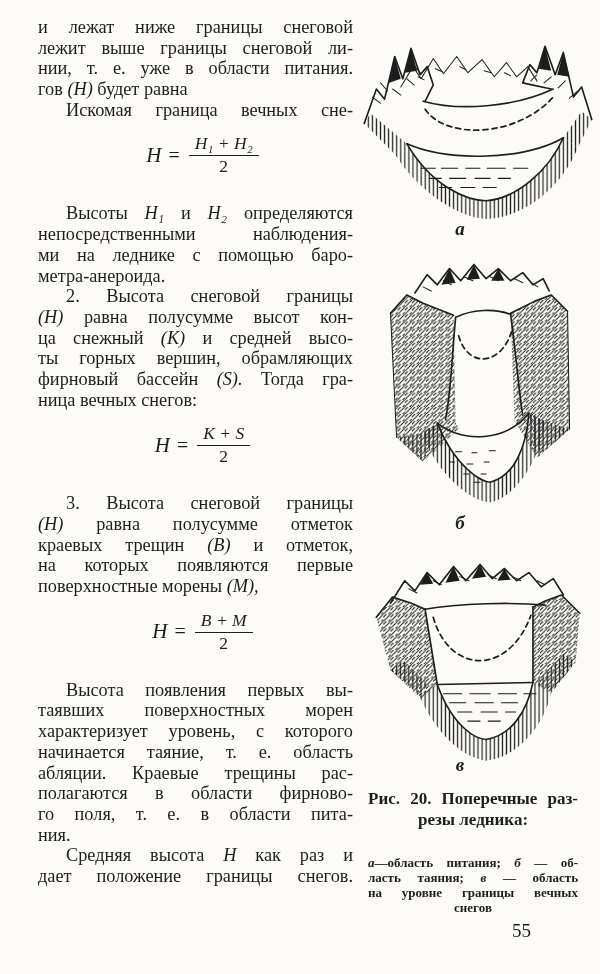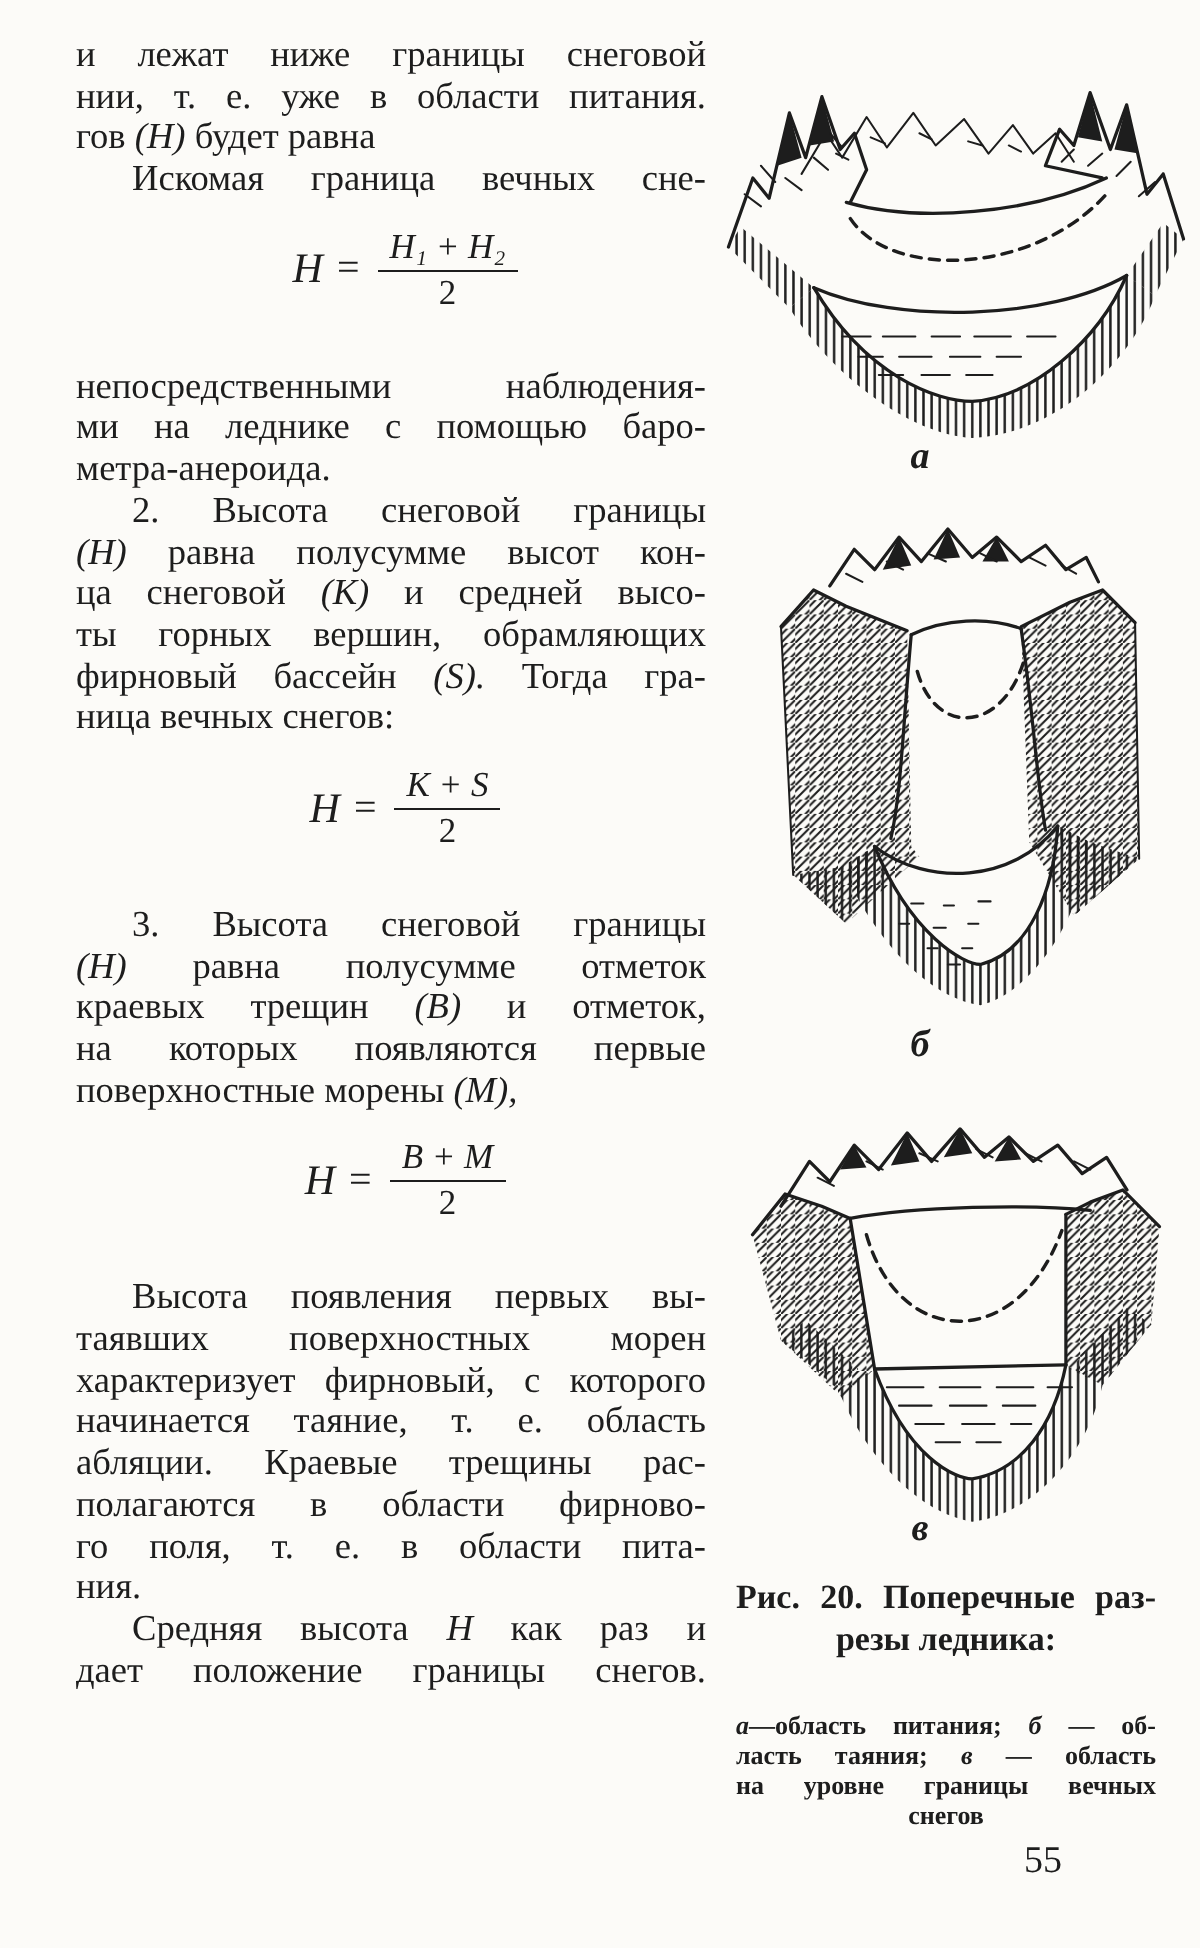--- a/index.html
+++ b/index.html
@@ -58,43 +58,45 @@
   .page-num{position:absolute;left:512px;top:920px;font-size:19px;}
 </style>
 </head>
 <body>
 
 <div class="page">
 
   <div class="text-col">
       <div class="para">
         <div class="tl jst"><span>и лежат ниже границы снеговой</span></div>
+        <div class="tl jst"><span>лежит выше границы снеговой ли-</span></div>
         <div class="tl jst"><span>нии, т. е. уже в области питания.</span></div>
       </div>
       <div class="para">
         <div class="tl nj"><span>гов </span><span class="it">(Н)</span><span> будет равна</span></div>
         <div class="tl jst ind"><span>Искомая граница вечных сне-</span></div>
       </div>
       <div class="formula">
         <span class="f-lhs">H</span>
         <span class="f-eq">=</span>
         <span class="frac">
           <span class="num">H₁ + H₂</span>
           <span class="den">2</span>
         </span>
       </div>
       <div class="para">
+        <div class="tl jst ind"><span>Высоты </span><span class="it">Н₁</span><span> и </span><span class="it">Н₂</span><span> определяются</span></div>
         <div class="tl jst"><span>непосредственными наблюдения-</span></div>
         <div class="tl jst"><span>ми на леднике с помощью баро-</span></div>
         <div class="tl nj"><span>метра-анероида.</span></div>
       </div>
       <div class="para">
         <div class="tl jst ind"><span>2. Высота снеговой границы</span></div>
         <div class="tl jst"><span class="it">(Н)</span><span> равна полусумме высот кон-</span></div>
-        <div class="tl jst"><span>ца снеговой </span><span class="it">(К)</span><span> и средней высо-</span></div>
+        <div class="tl jst"><span>ца снежный </span><span class="it">(К)</span><span> и средней высо-</span></div>
         <div class="tl jst"><span>ты горных вершин, обрамляющих</span></div>
         <div class="tl jst"><span>фирновый бассейн </span><span class="it">(S).</span><span> Тогда гра-</span></div>
         <div class="tl nj"><span>ница вечных снегов:</span></div>
       </div>
       <div class="formula">
         <span class="f-lhs">H</span>
         <span class="f-eq">=</span>
         <span class="frac">
           <span class="num">K + S</span>
           <span class="den">2</span>
@@ -111,21 +113,21 @@
         <span class="f-lhs">H</span>
         <span class="f-eq">=</span>
         <span class="frac">
           <span class="num">B + M</span>
           <span class="den">2</span>
         </span>
       </div>
       <div class="para">
         <div class="tl jst ind"><span>Высота появления первых вы-</span></div>
         <div class="tl jst"><span>таявших поверхностных морен</span></div>
-        <div class="tl jst"><span>характеризует фирновый, с которого</span></div>
+        <div class="tl jst"><span>характеризует уровень, с которого</span></div>
         <div class="tl jst"><span>начинается таяние, т. е. область</span></div>
         <div class="tl jst"><span>абляции. Краевые трещины рас-</span></div>
         <div class="tl jst"><span>полагаются в области фирново-</span></div>
         <div class="tl jst"><span>го поля, т. е. в области пита-</span></div>
         <div class="tl nj"><span>ния.</span></div>
       </div>
       <div class="para">
         <div class="tl jst ind"><span>Средняя высота </span><span class="it">Н</span><span> как раз и</span></div>
         <div class="tl jst"><span>дает положение границы снегов.</span></div>
       </div>

